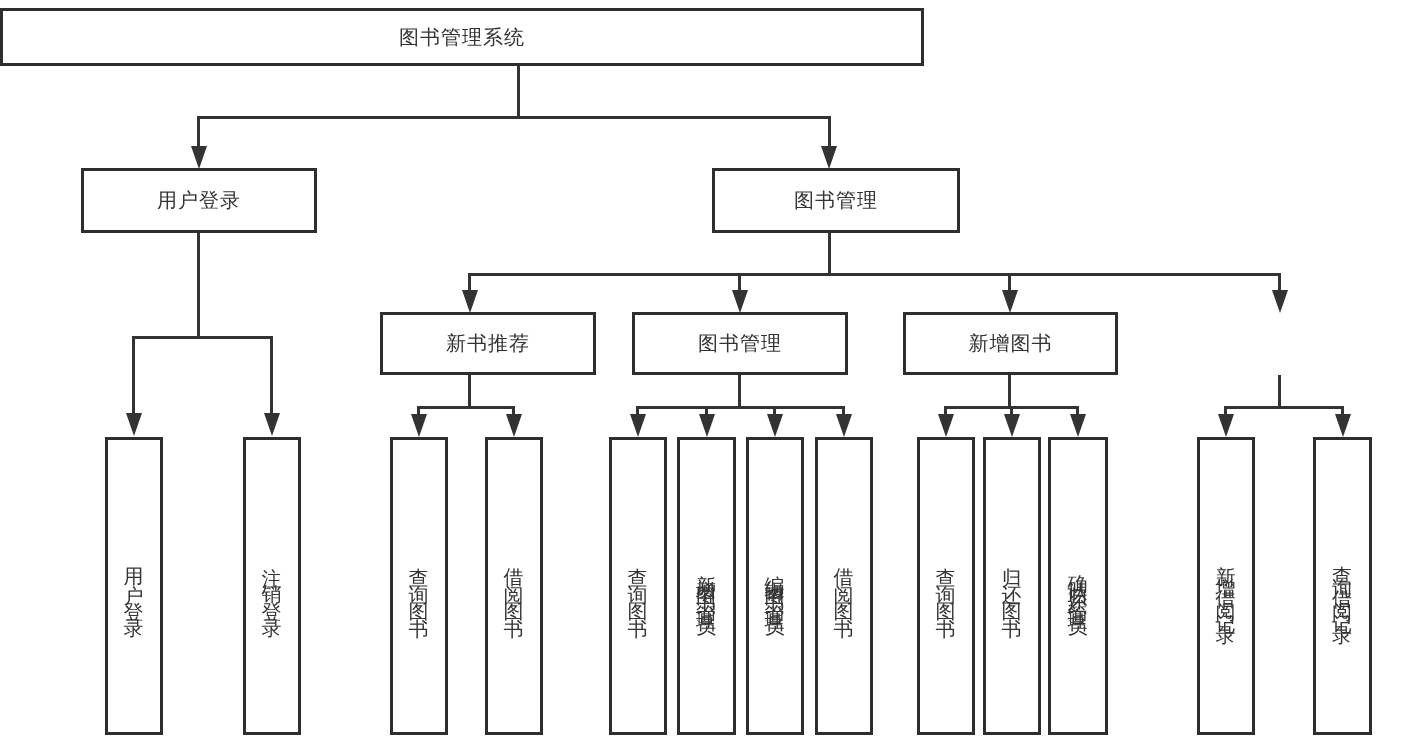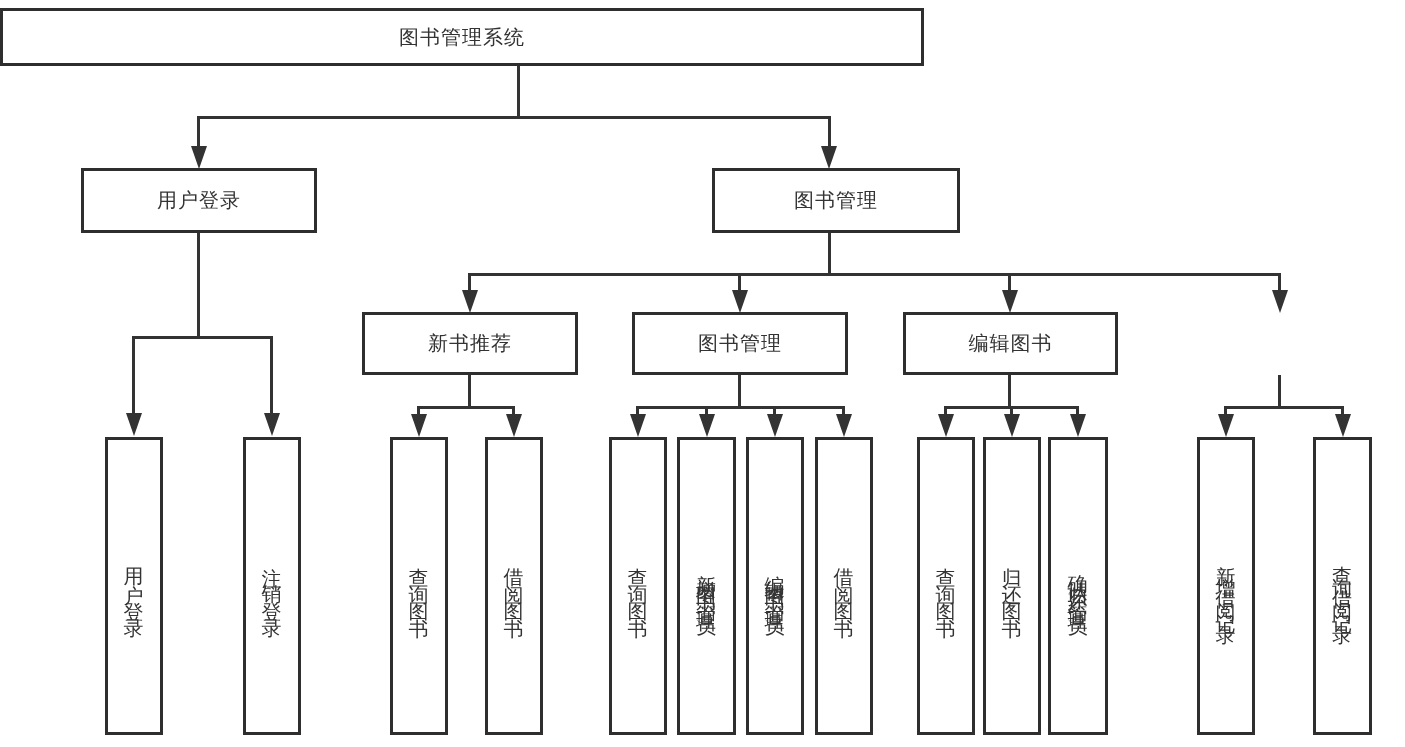--- a/index.html
+++ b/index.html
@@ -85,23 +85,23 @@
   <div class="ln" style="left:468px; top:273px; width:813px; height:3px;"></div>
   <div class="ln" style="left:468px; top:273px; width:3px; height:18px;"></div>
   <div class="ah" style="left:462px; top:290px;"></div>
   <div class="ln" style="left:738px; top:273px; width:3px; height:18px;"></div>
   <div class="ah" style="left:732px; top:290px;"></div>
   <div class="ln" style="left:1008px; top:273px; width:3px; height:18px;"></div>
   <div class="ah" style="left:1002px; top:290px;"></div>
   <div class="ln" style="left:1278px; top:273px; width:3px; height:18px;"></div>
   <div class="ah" style="left:1272px; top:290px;"></div>
 
-  <div class="box" style="left:362px; top:312px; width:216px; height:63px;">新书推荐</div>
+  <div class="box" style="left:380px; top:312px; width:216px; height:63px;">新书推荐</div>
   <div class="box" style="left:632px; top:312px; width:216px; height:63px;">图书管理</div>
-  <div class="box" style="left:903px; top:312px; width:215px; height:63px;">编辑图书</div>
+  <div class="box" style="left:903px; top:312px; width:215px; height:63px;">新增图书</div>
 
   <div class="ln" style="left:468px; top:375px; width:3px; height:31px;"></div>
   <div class="ln" style="left:417px; top:406px; width:98px; height:3px;"></div>
   <div class="ln" style="left:417px; top:406px; width:3px; height:9px;"></div>
   <div class="ah" style="left:411px; top:414px;"></div>
   <div class="ln" style="left:512px; top:406px; width:3px; height:9px;"></div>
   <div class="ah" style="left:506px; top:414px;"></div>
 
   <div class="ln" style="left:738px; top:375px; width:3px; height:31px;"></div>
   <div class="ln" style="left:636px; top:406px; width:209px; height:3px;"></div>

